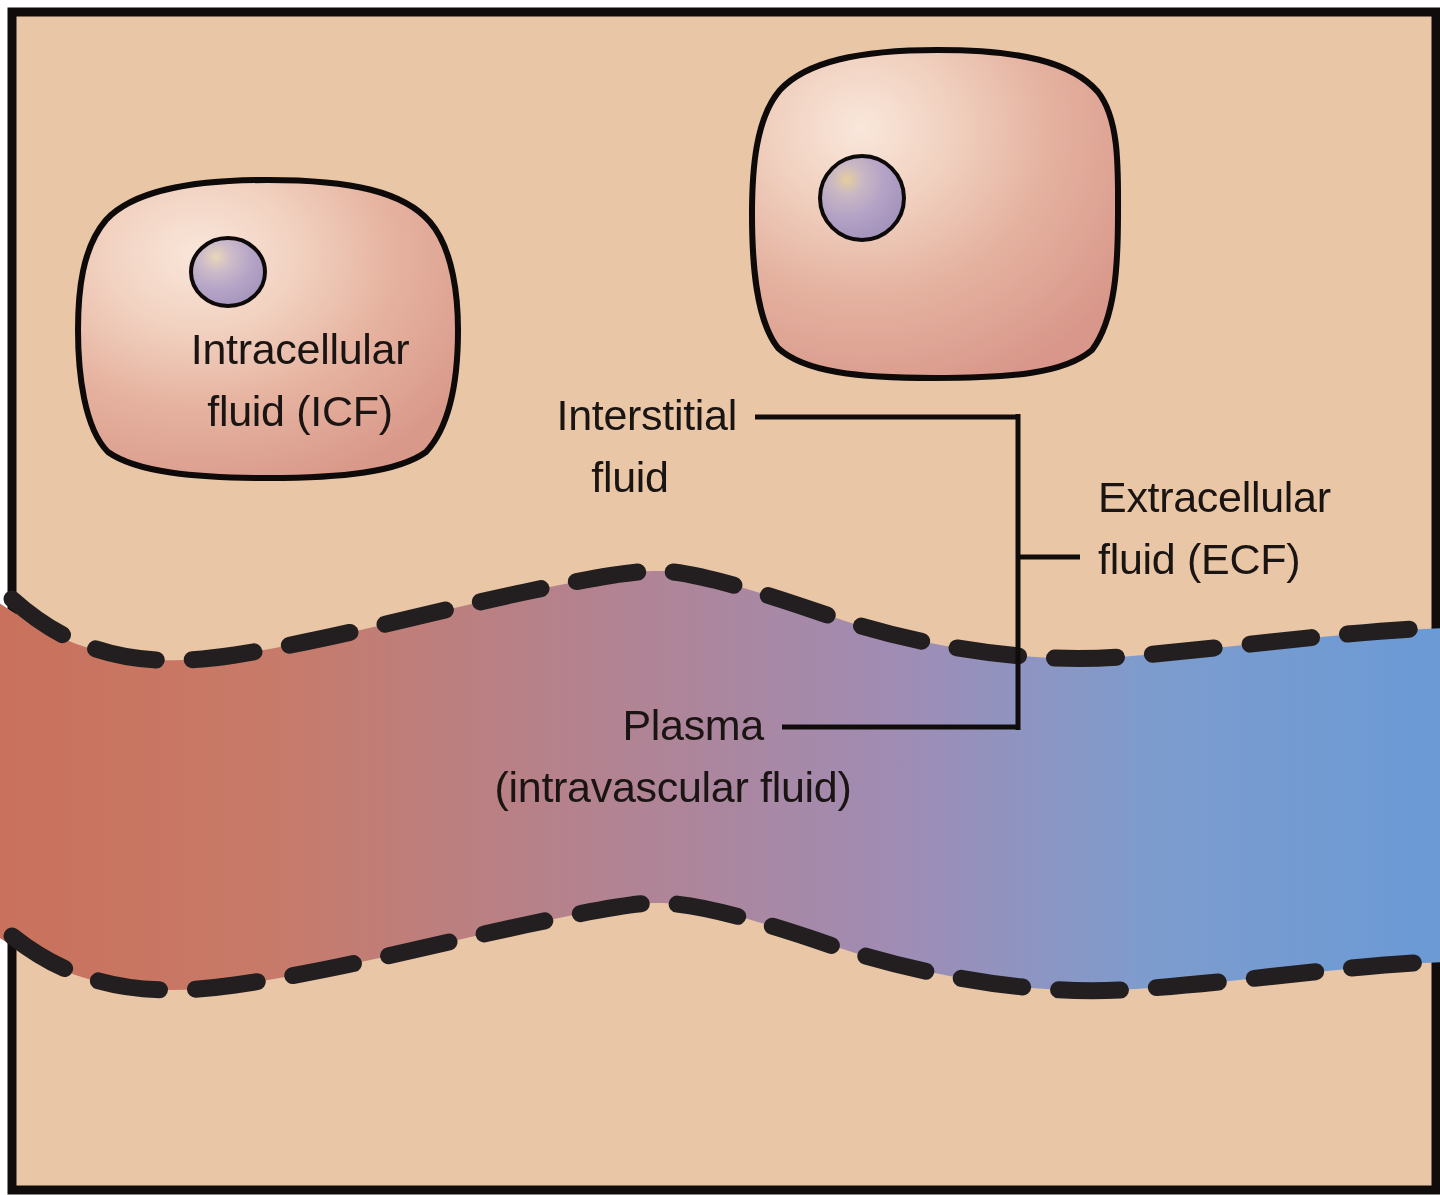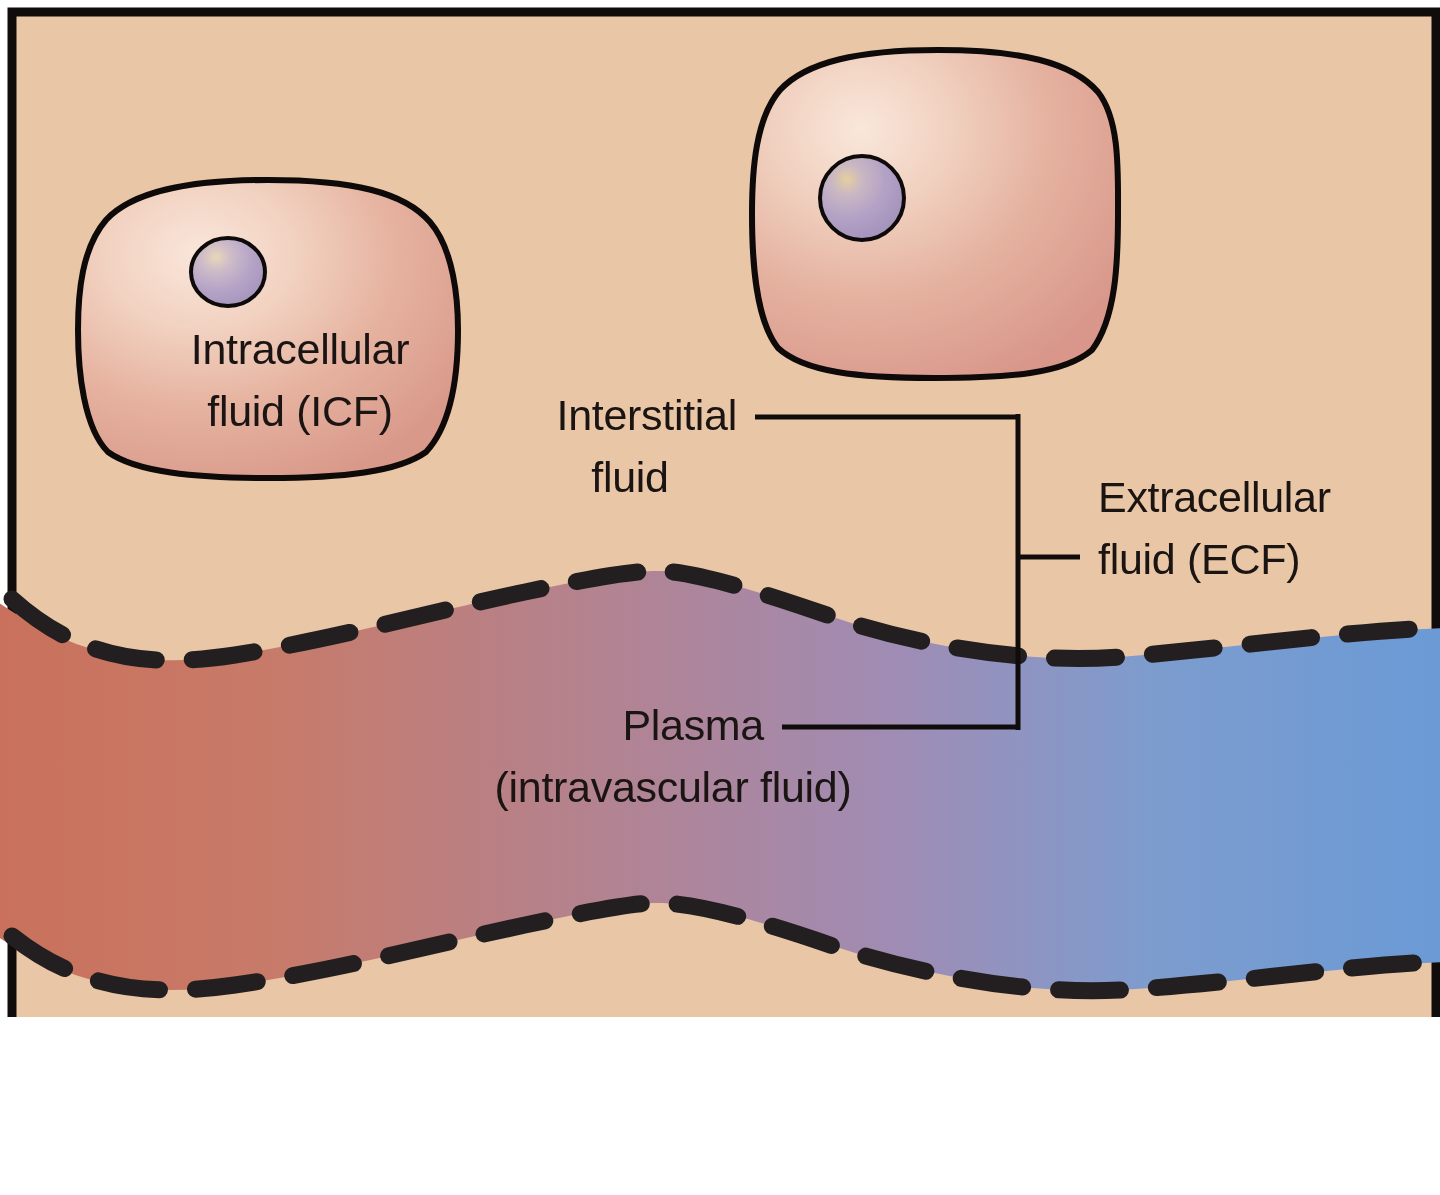--- a/index.html
+++ b/index.html
@@ -7,21 +7,21 @@
     margin: 0;
     padding: 0;
     background: #ffffff;
   }
   body {
     font-family: "Liberation Sans", sans-serif;
   }
   #figure {
     position: relative;
     width: 1440px;
-    height: 1017px;
+    height: 1195px;
     overflow: hidden;
     background: #ffffff;
   }
   #figure svg {
     display: block;
     width: 1440px;
     height: 1195px;
   }
   .diagram-text {
     font-family: "Liberation Sans", sans-serif;

